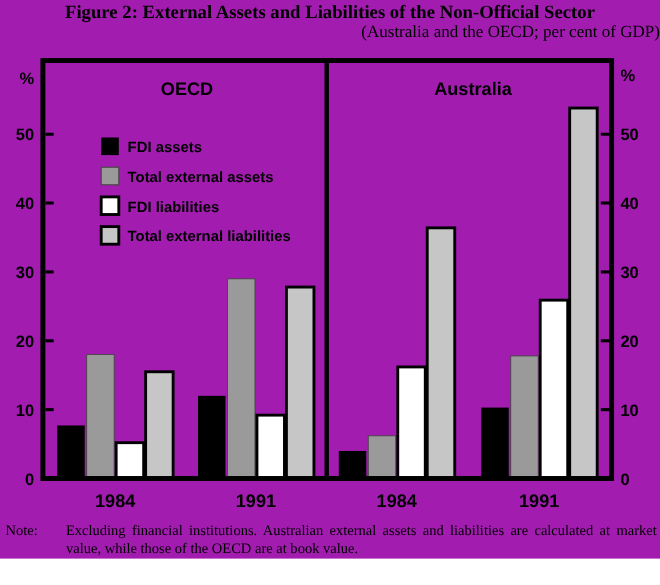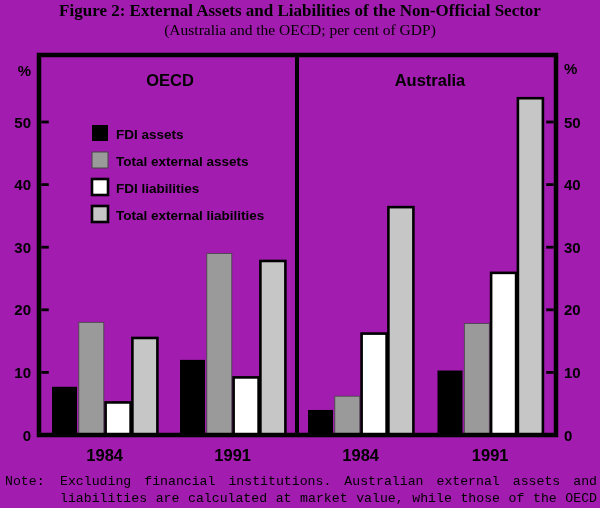--- a/index.html
+++ b/index.html
@@ -18,21 +18,21 @@
     width: 100%;
     text-align: center;
     font-weight: bold;
     font-size: 17px;
     letter-spacing: 0px;
   }
   .subtitle {
     position: absolute;
     top: 21px; left: 0;
     width: 100%;
-    text-align: center;
+    text-align: right;
     font-size: 15.5px;
   }
   #chart-svg {
     position: absolute;
     top: 46px; left: 0;
   }
   #chart-svg text {
     font-family: "Liberation Sans", sans-serif;
     fill: #000;
   }
@@ -41,21 +41,21 @@
   #chart-svg .panel-title{ font-size: 16.5px; font-weight: bold; text-anchor: middle; }
   #chart-svg .year-label { font-size: 16.5px; font-weight: bold; text-anchor: middle; }
   #chart-svg .legend-label { font-size: 13.5px; font-weight: bold; }
   .notes {
     position: absolute;
     left: 5px; top: 473px;
     width: 592px;
     font-size: 13.2px;
     line-height: 17px;
   }
-  .note-row { display: flex; font-family: Liberation Mono, monospace; }
+  .note-row { display: flex; }
   .nlabel { width: 38px; flex: none; }
   .ntext  { flex: 1; text-align: justify; margin-left: 17px; }
   .source-row { margin-top: 9px; }
   .source-row .ntext { text-align: left; }
 </style>
 </head>
 <body>
 
 <div class="page">
 

